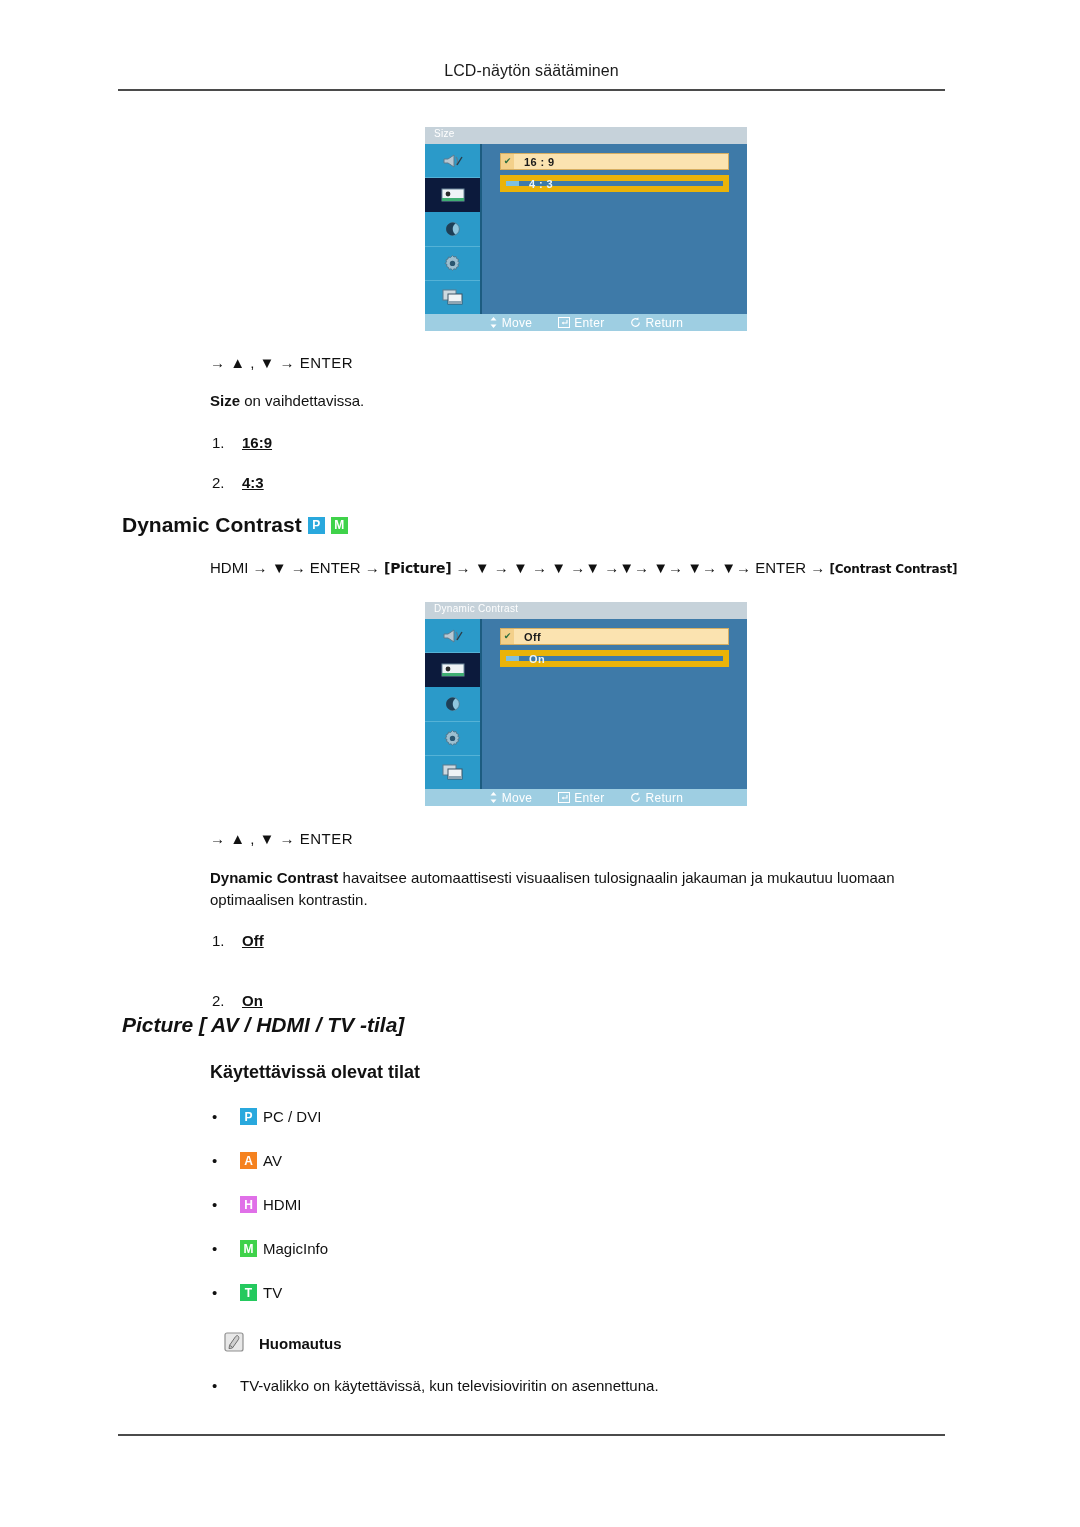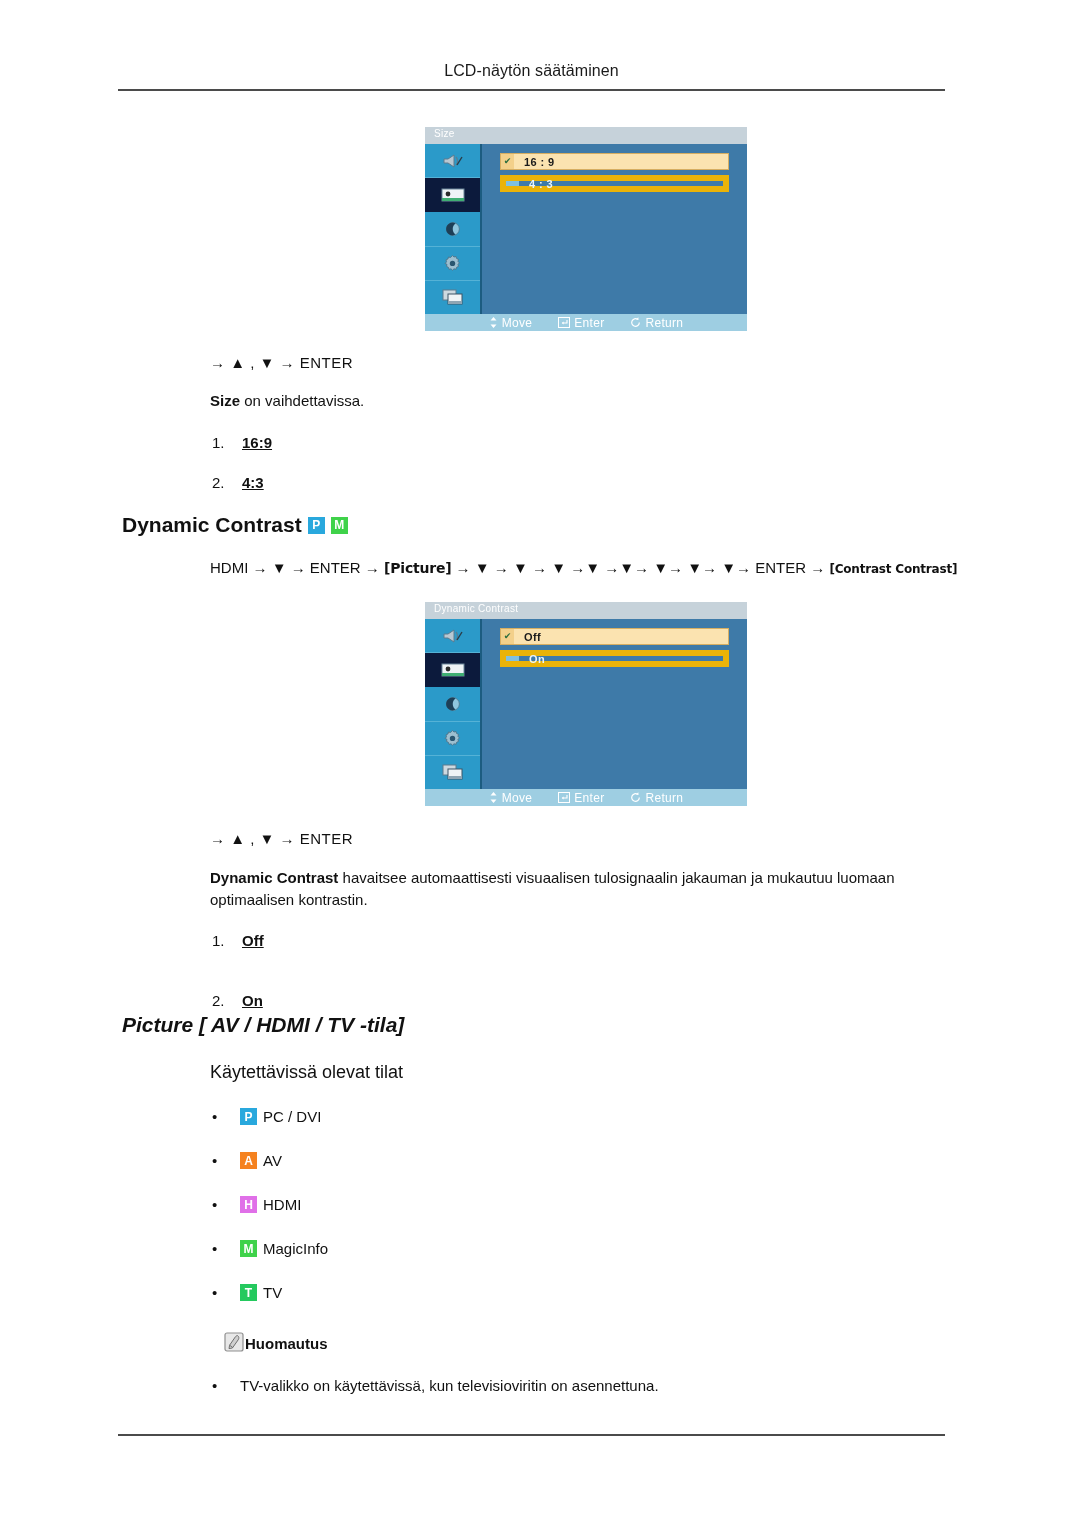--- a/index.html
+++ b/index.html
@@ -172,21 +172,21 @@
     font-weight: bold;
     color: #111111;
     white-space: nowrap;
     display: flex;
     align-items: center;
     gap: 6px;
   }
   .h3 {
     position: absolute;
     font-size: 18px;
-    font-weight: normal;
+    font-weight: bold;
     color: #111111;
     white-space: nowrap;
   }
 
   .menupath {
     position: absolute;
     font-size: 15px;
     color: #111111;
     line-height: 1.5;
     width: 770px;
@@ -240,21 +240,21 @@
     display: inline-block;
     width: 28px;
     font-size: 15px;
   }
   .bullet-row .badge { margin-right: 6px; }
 
   .note-head {
     position: absolute;
     display: flex;
     align-items: center;
-    gap: 1px;
+    gap: 15px;
     font-size: 15px;
     font-weight: bold;
     color: #111111;
   }
 </style>
 </head>
 <body>
 
 <div class="page-header">LCD-näytön säätäminen</div>
 <div class="rule-top"></div>

